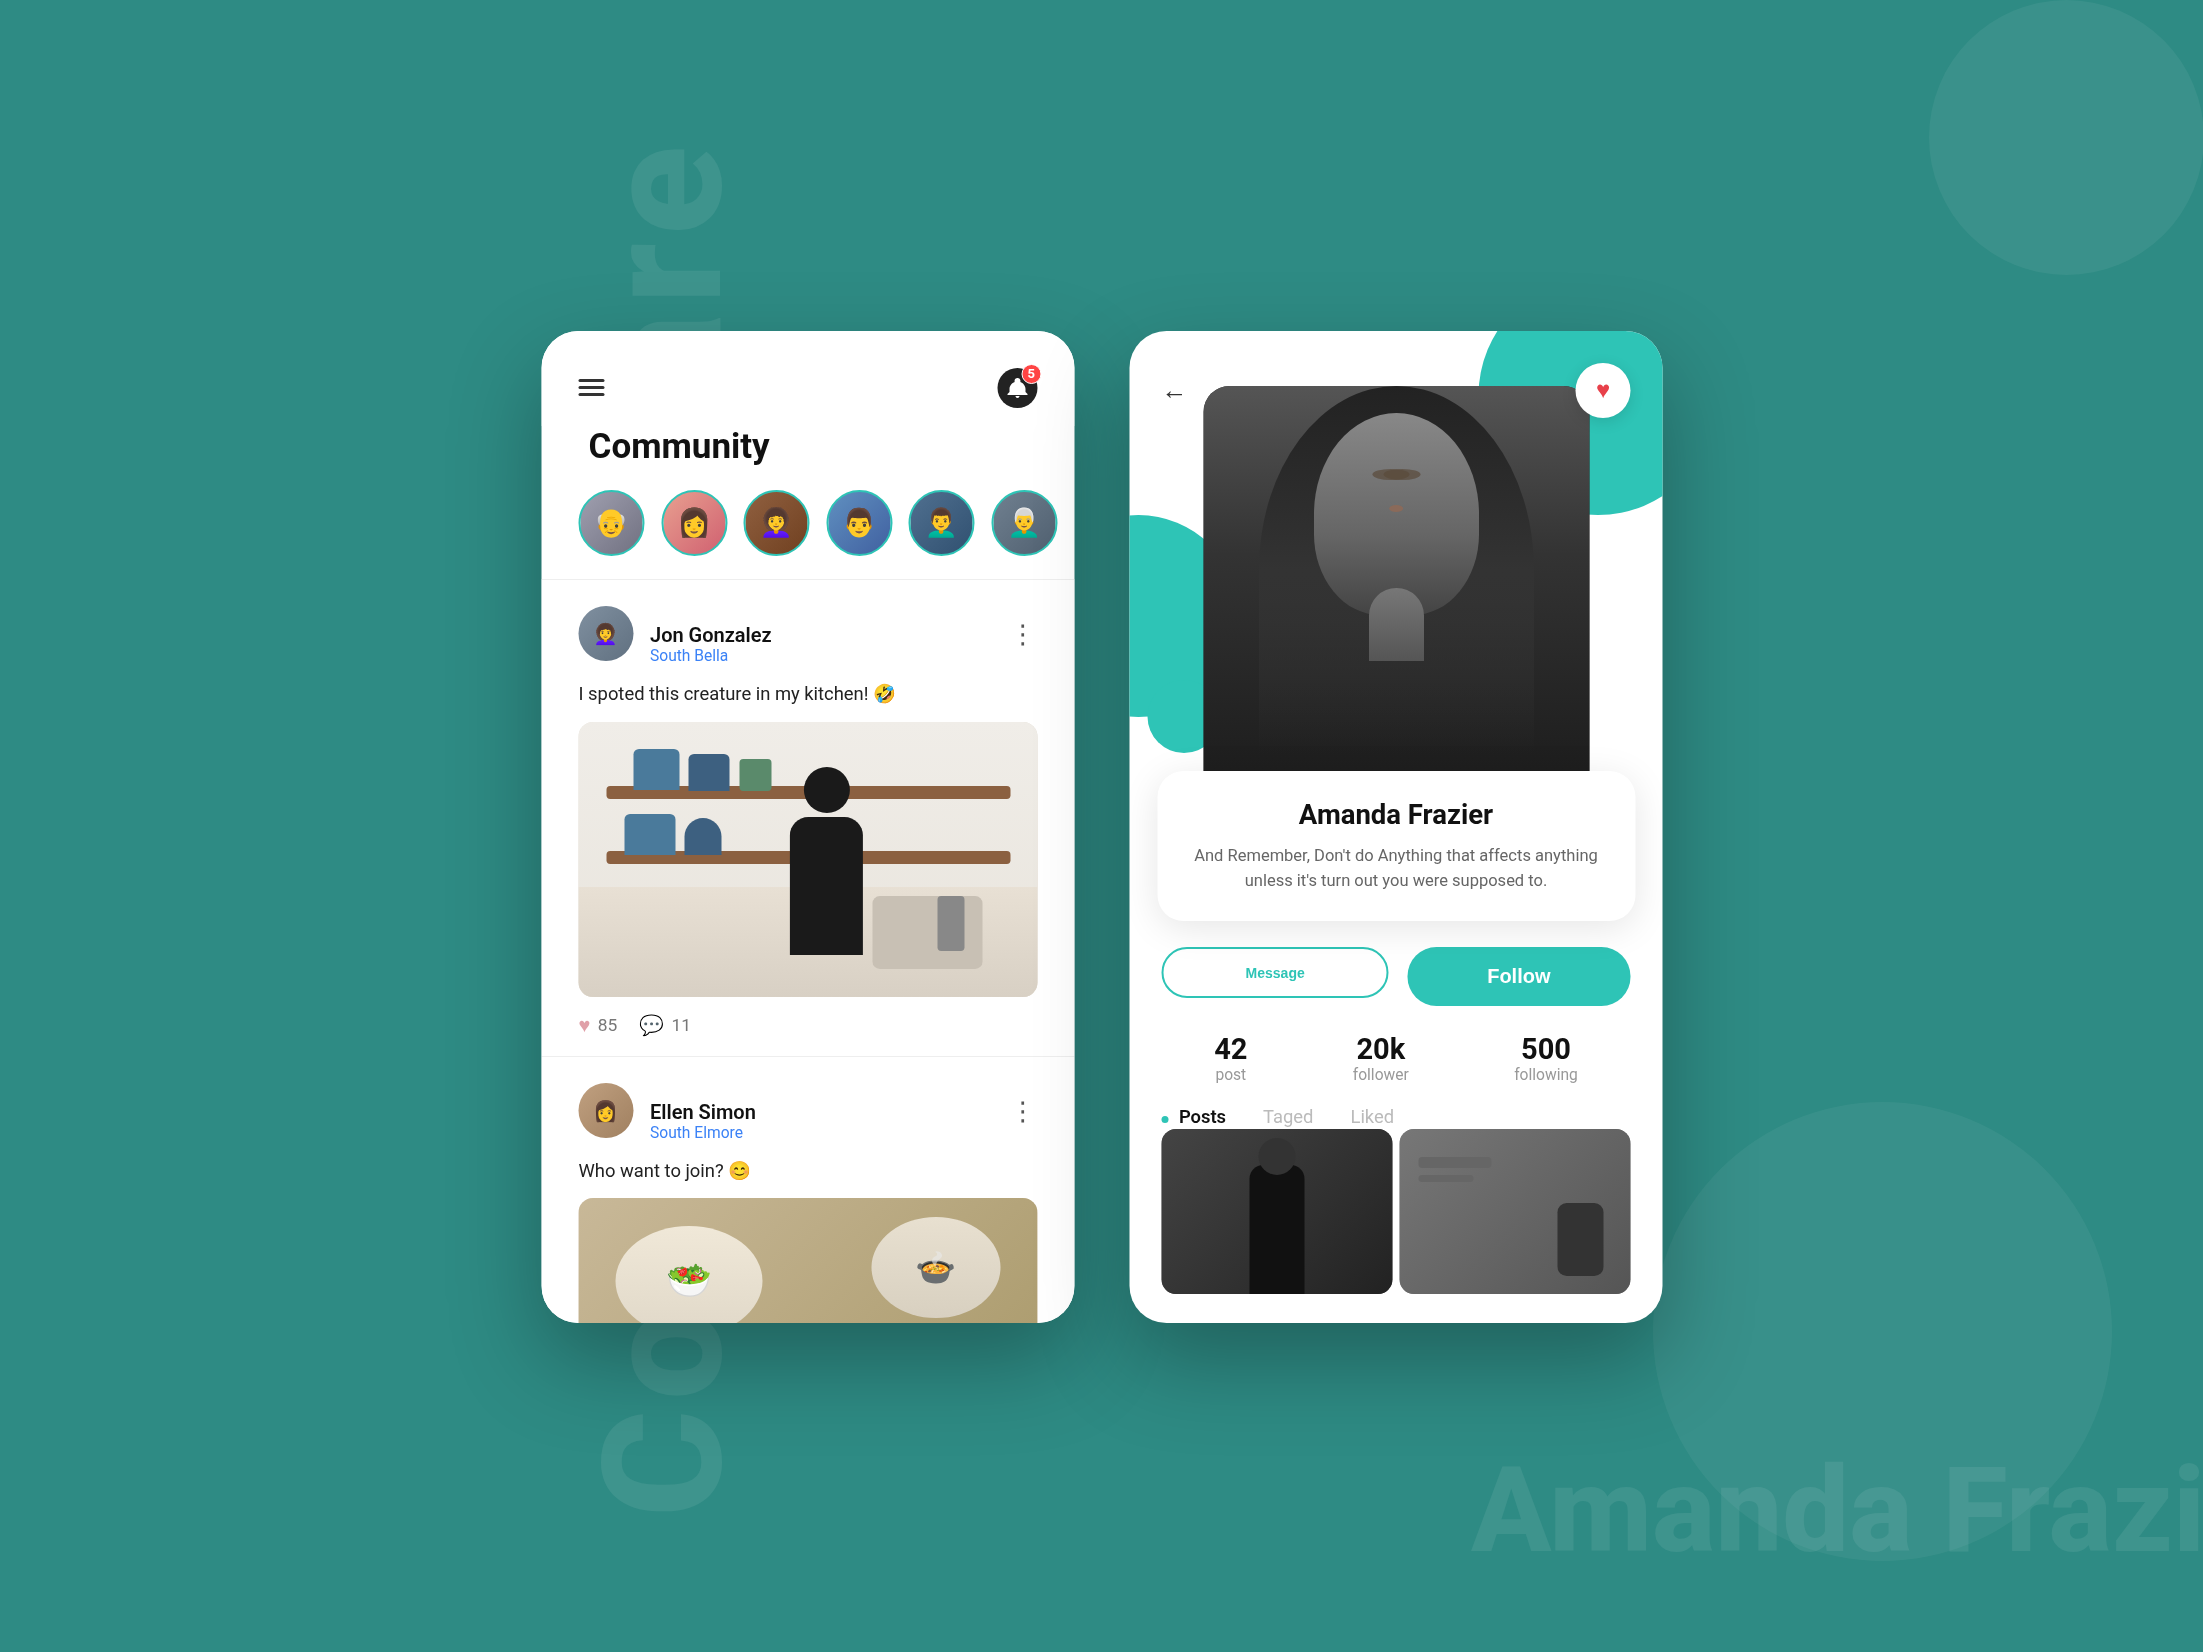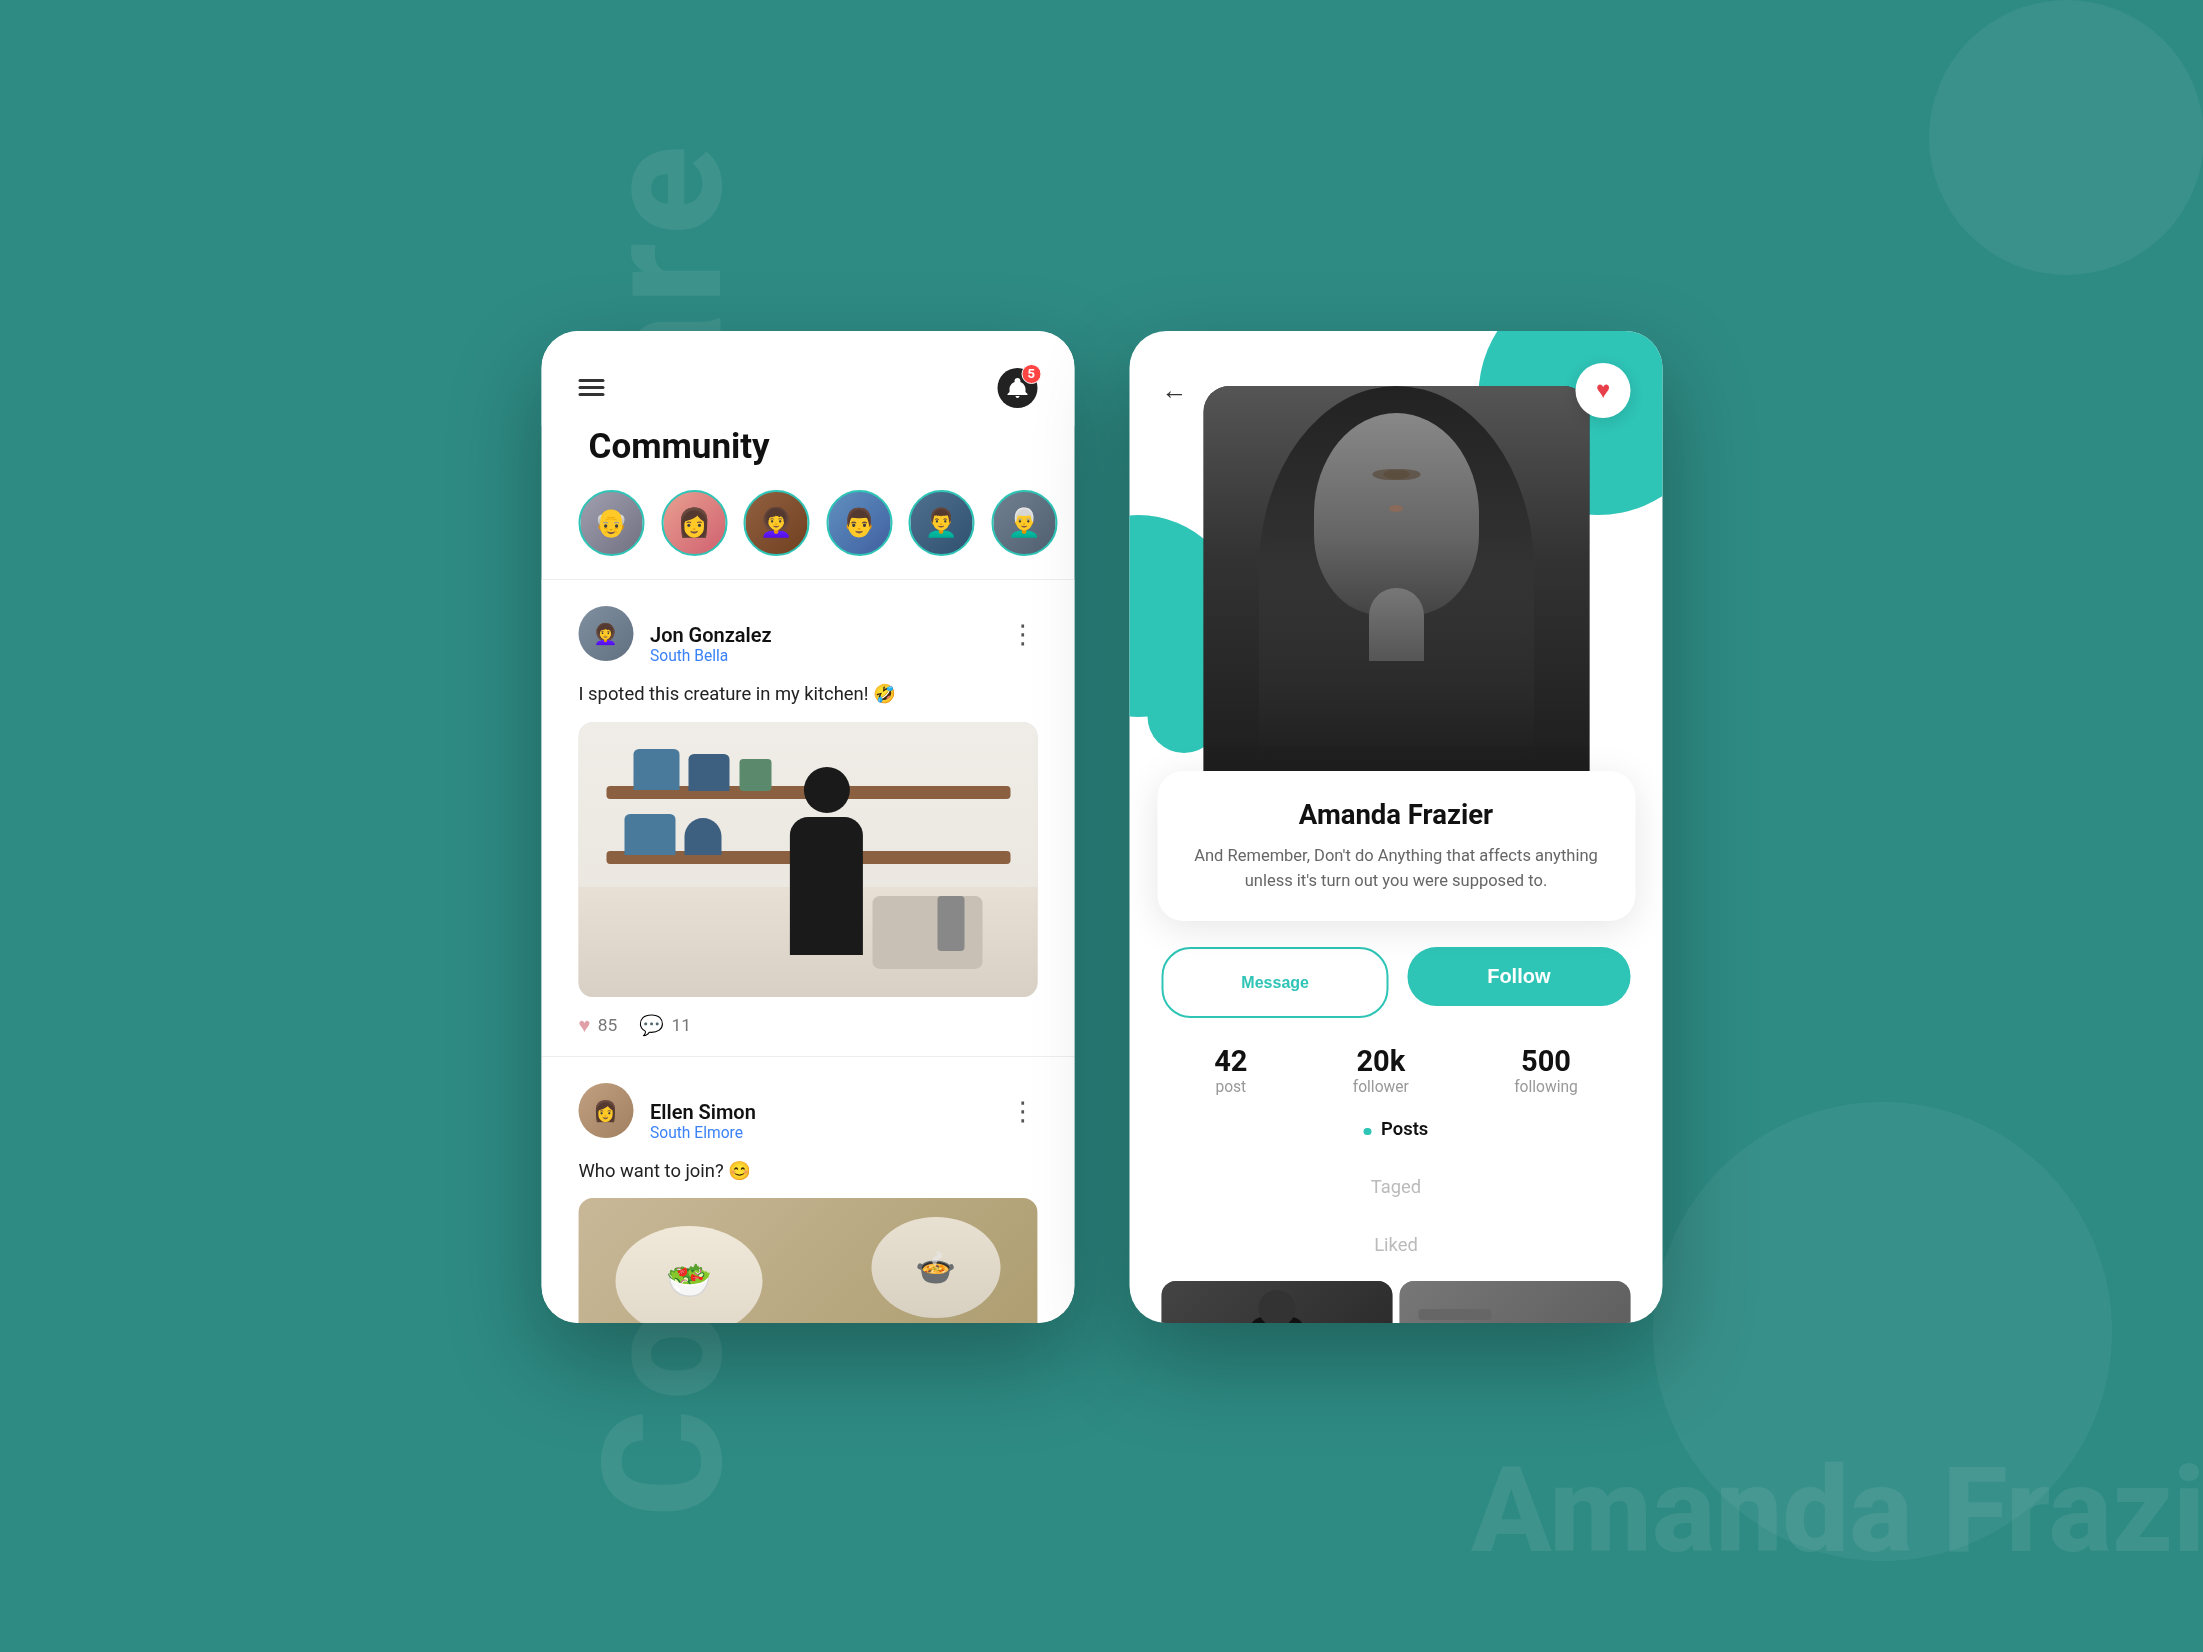--- a/index.html
+++ b/index.html
@@ -421,26 +421,26 @@
     }
 
     
     .action-buttons {
       display: flex;
       gap: 18.4px;
       padding: 26px 32px 0;
     }
     .btn-message {
       flex: 1;
-      height: 71px;
+      height: 51px;
       border-radius: 29px;
       border: 2.3px solid #2ec4b6;
       background: transparent;
       color: #2ec4b6;
-      font-size: 16px;
+      font-size: 14px;
       font-weight: 600;
       cursor: pointer;
       display: flex;
       align-items: center;
       justify-content: center;
     }
     .btn-follow {
       flex: 1;
       height: 59px;
       border-radius: 29px;
@@ -473,23 +473,22 @@
     .stat-label {
       font-size: 15.6px;
       color: #999;
       display: block;
     }
 
     
     .profile-tabs {
       display: flex;
       gap: 37px;
-      padding: 22px 32px 26px;
-      align-items: center;
-      flex-direction: column;
+      padding: 22px 32px 2px;
+      align-items: center;
     }
     .tab-item {
       font-size: 18.4px;
       color: #bbb;
       cursor: pointer;
       position: relative;
     }
     .tab-item.active {
       color: #111;
       font-weight: 600;

